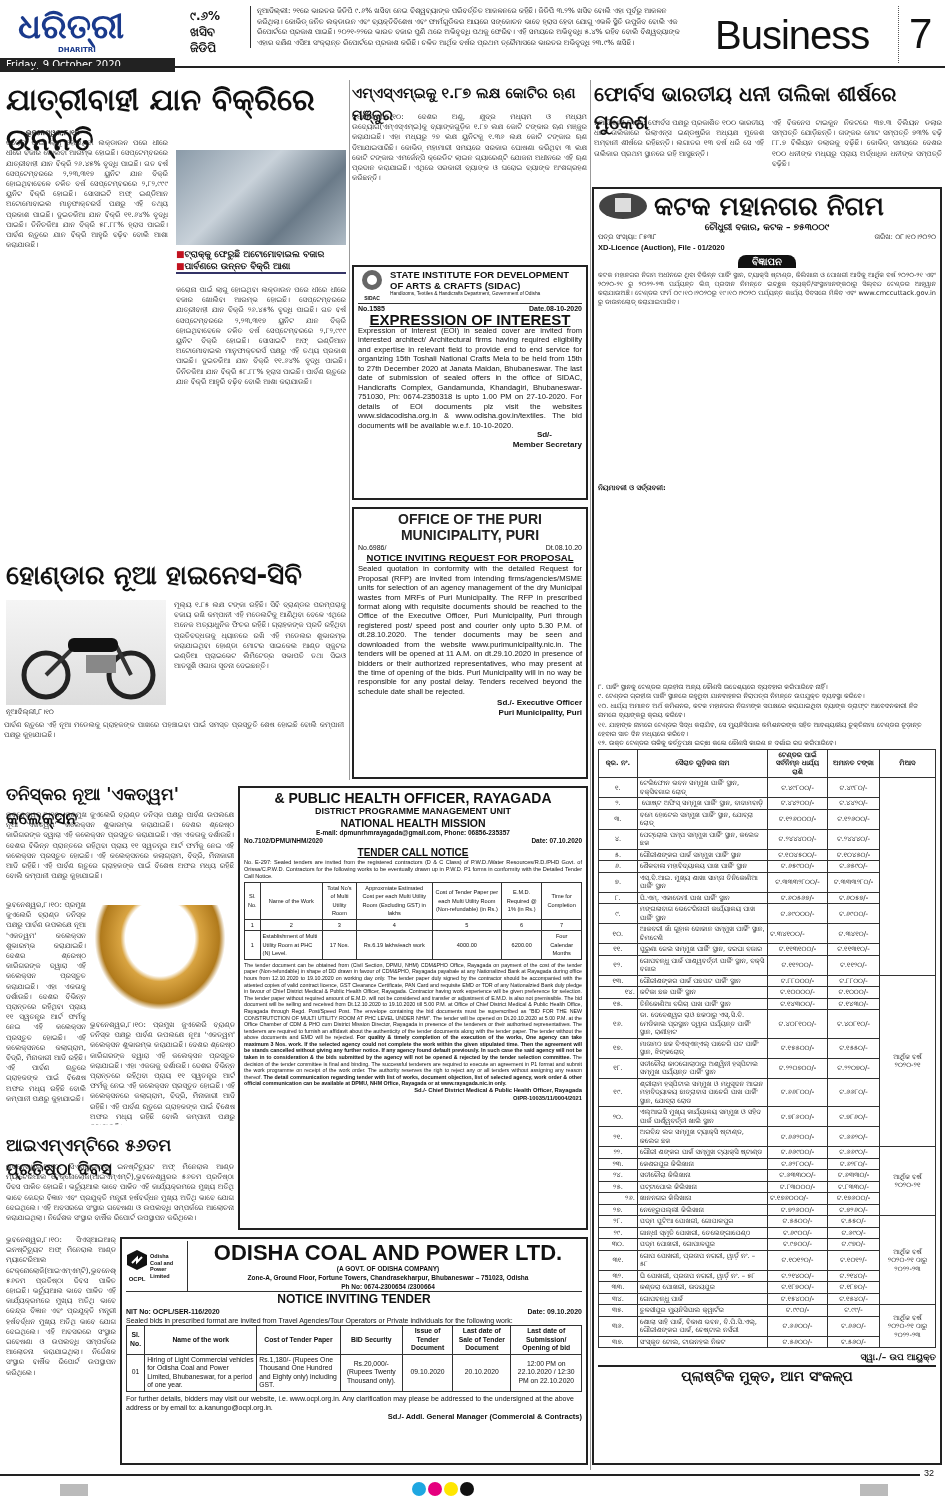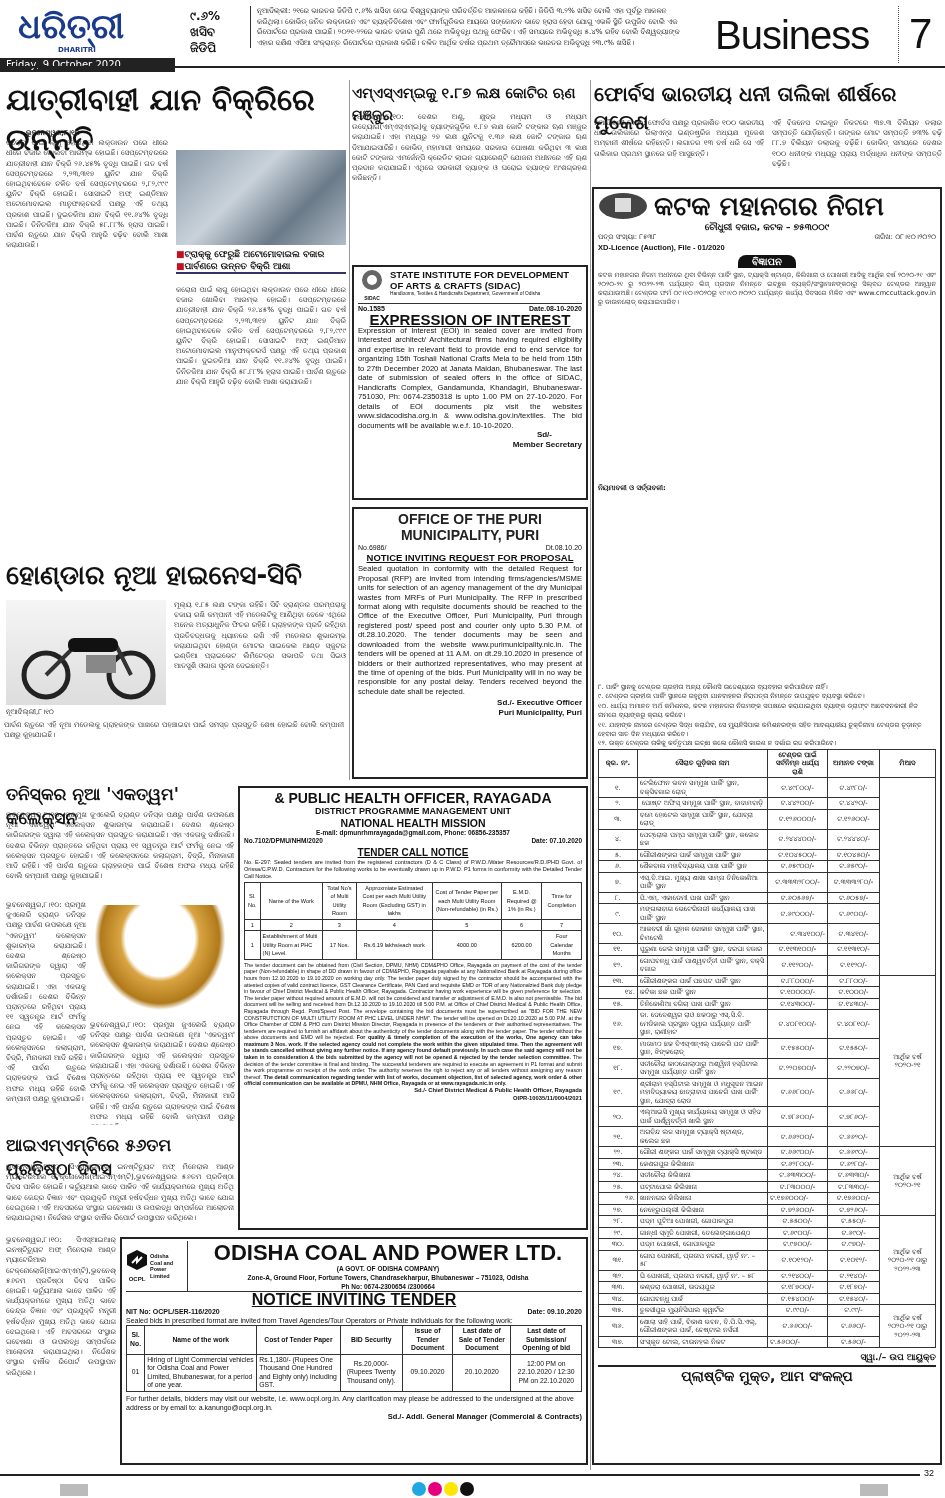--- a/index.html
+++ b/index.html
@@ -188,21 +188,21 @@
       </div>
       <div class="en" style="font-size:5.5px;font-weight:bold;line-height:6.5px;width:28px">Odisha Coal and Power Limited</div>
     </div>
     <div style="flex:1;text-align:center">
       <div class="ad-title" style="font-size:22px;line-height:24px">ODISHA COAL AND POWER LTD.</div>
       <div class="en" style="font-size:6.5px;font-weight:bold">(A GOVT. OF ODISHA COMPANY)</div>
       <div class="en" style="font-size:6.5px;font-weight:bold">Zone-A, Ground Floor, Fortune Towers, Chandrasekharpur, Bhubaneswar – 751023, Odisha</div>
       <div class="en" style="font-size:6.5px;font-weight:bold">Ph No: 0674-2300654 /2300664</div>
     </div>
   </div>
-  <div class="ad-title" style="font-size:16px;text-decoration:underline;line-height:15px">NOTICE INVITING TENDER</div>
+  <div class="ad-title" style="font-size:12px;line-height:15px">NOTICE INVITING TENDER</div>
   <div class="en" style="display:flex;justify-content:space-between;font-size:7px;font-weight:bold">
     <span>NIT No: OCPL/SER-116/2020</span>
     <span>Date: 09.10.2020</span>
   </div>
   <div class="en" style="font-size:7px;line-height:8.5px">Sealed bids in prescribed format are invited from Travel Agencies/Tour Operators or Private individuals for the following work:</div>
   <table class="en">
     <tbody>
         <tr>
       <th>Sl. No.</th>
       <th>Name of the work</th>
@@ -318,21 +318,21 @@
         </tr>
         <tr>
           <td style="text-align: center;">୯.</td>
           <td style="text-align: left;">ମଙ୍ଗଳାବାଗ ଭେଟେରିନାରୀ କାର୍ଯ୍ୟାଳୟ ପାଖ ପାର୍କିଂ ସ୍ଥାନ</td>
           <td style="text-align: center;">ଟ.୬୯୦୦୦/-</td>
           <td style="text-align: center;">ଟ.୬୯୦୦/-</td>
         </tr>
         <tr>
           <td style="text-align: center;">୧୦.</td>
           <td style="text-align: left;">ଆକବରୀ ଖାଁ ଗୁହାଳ ଦୋକାନ ସମ୍ମୁଖ ପାର୍କିଂ ସ୍ଥାନ, ଚିମଟେଣି</td>
-          <td style="text-align: right; margin-top: 48px;">ଟ.୩୪୧୦୦/-</td>
+          <td style="text-align: left; margin-top: 48px;">ଟ.୩୪୧୦୦/-</td>
           <td style="text-align: center;">ଟ.୩୪୧୦/-</td>
         </tr>
         <tr>
           <td style="text-align: center;">୧୧.</td>
           <td style="text-align: left;">ପୁରୁଣା ଜେଲ ସମ୍ମୁଖ ପାର୍କିଂ ସ୍ଥାନ, ଦରଘା ବଜାର</td>
           <td style="text-align: center;">ଟ.୧୧୩୧୦୦/-</td>
           <td style="text-align: center;">ଟ.୧୧୩୧୦/-</td>
         </tr>
         <tr>
           <td style="text-align: center;">୧୨.</td>
@@ -484,21 +484,21 @@
         </tr>
         <tr>
           <td style="text-align: center;">୩୬.</td>
           <td style="text-align: left;">ଶୋଲା ସାହି ପାର୍କ, ବିକାଶ ଭବନ, ବି.ପି.ସି.ଏଲ୍, ଗୌରୀଶଙ୍କର ପାର୍କ, ଚେଷ୍ଟାଲ ନର୍ସରୀ</td>
           <td style="text-align: center;">ଟ.୬୬୦୦/-</td>
           <td style="text-align: center;">ଟ.୬୬୦/-</td>
         </tr>
         <tr>
           <td style="text-align: center;">୩୭.</td>
           <td style="text-align: left;">ସଂସ୍କୃତ ଟୋଲ, ଟାଉନହଲ ନିକଟ</td>
-          <td style="">ଟ.୫୬୦୦/-</td>
+          <td style="text-align: center;">ଟ.୫୬୦୦/-</td>
           <td style="text-align: center;">ଟ.୫୬୦/-</td>
         </tr>
       </tbody>
   </table>
   <div style="text-align:right;font-weight:bold;font-size:9px;margin-top:3px">ସ୍ୱା./– ଉପ ଆୟୁକ୍ତ</div>
   <div style="border-top:2px solid #222;text-align:center;font-weight:bold;font-size:14px;margin-top:2px">ପ୍ଲାଷ୍ଟିକ ମୁକ୍ତ, ଆମ ସଂକଳ୍ପ</div>
 </div>
 
 <div class="abs vline" style="left:349px;top:80px;height:700px"></div>
 <div class="abs vline" style="left:590px;top:80px;height:1390px"></div>

